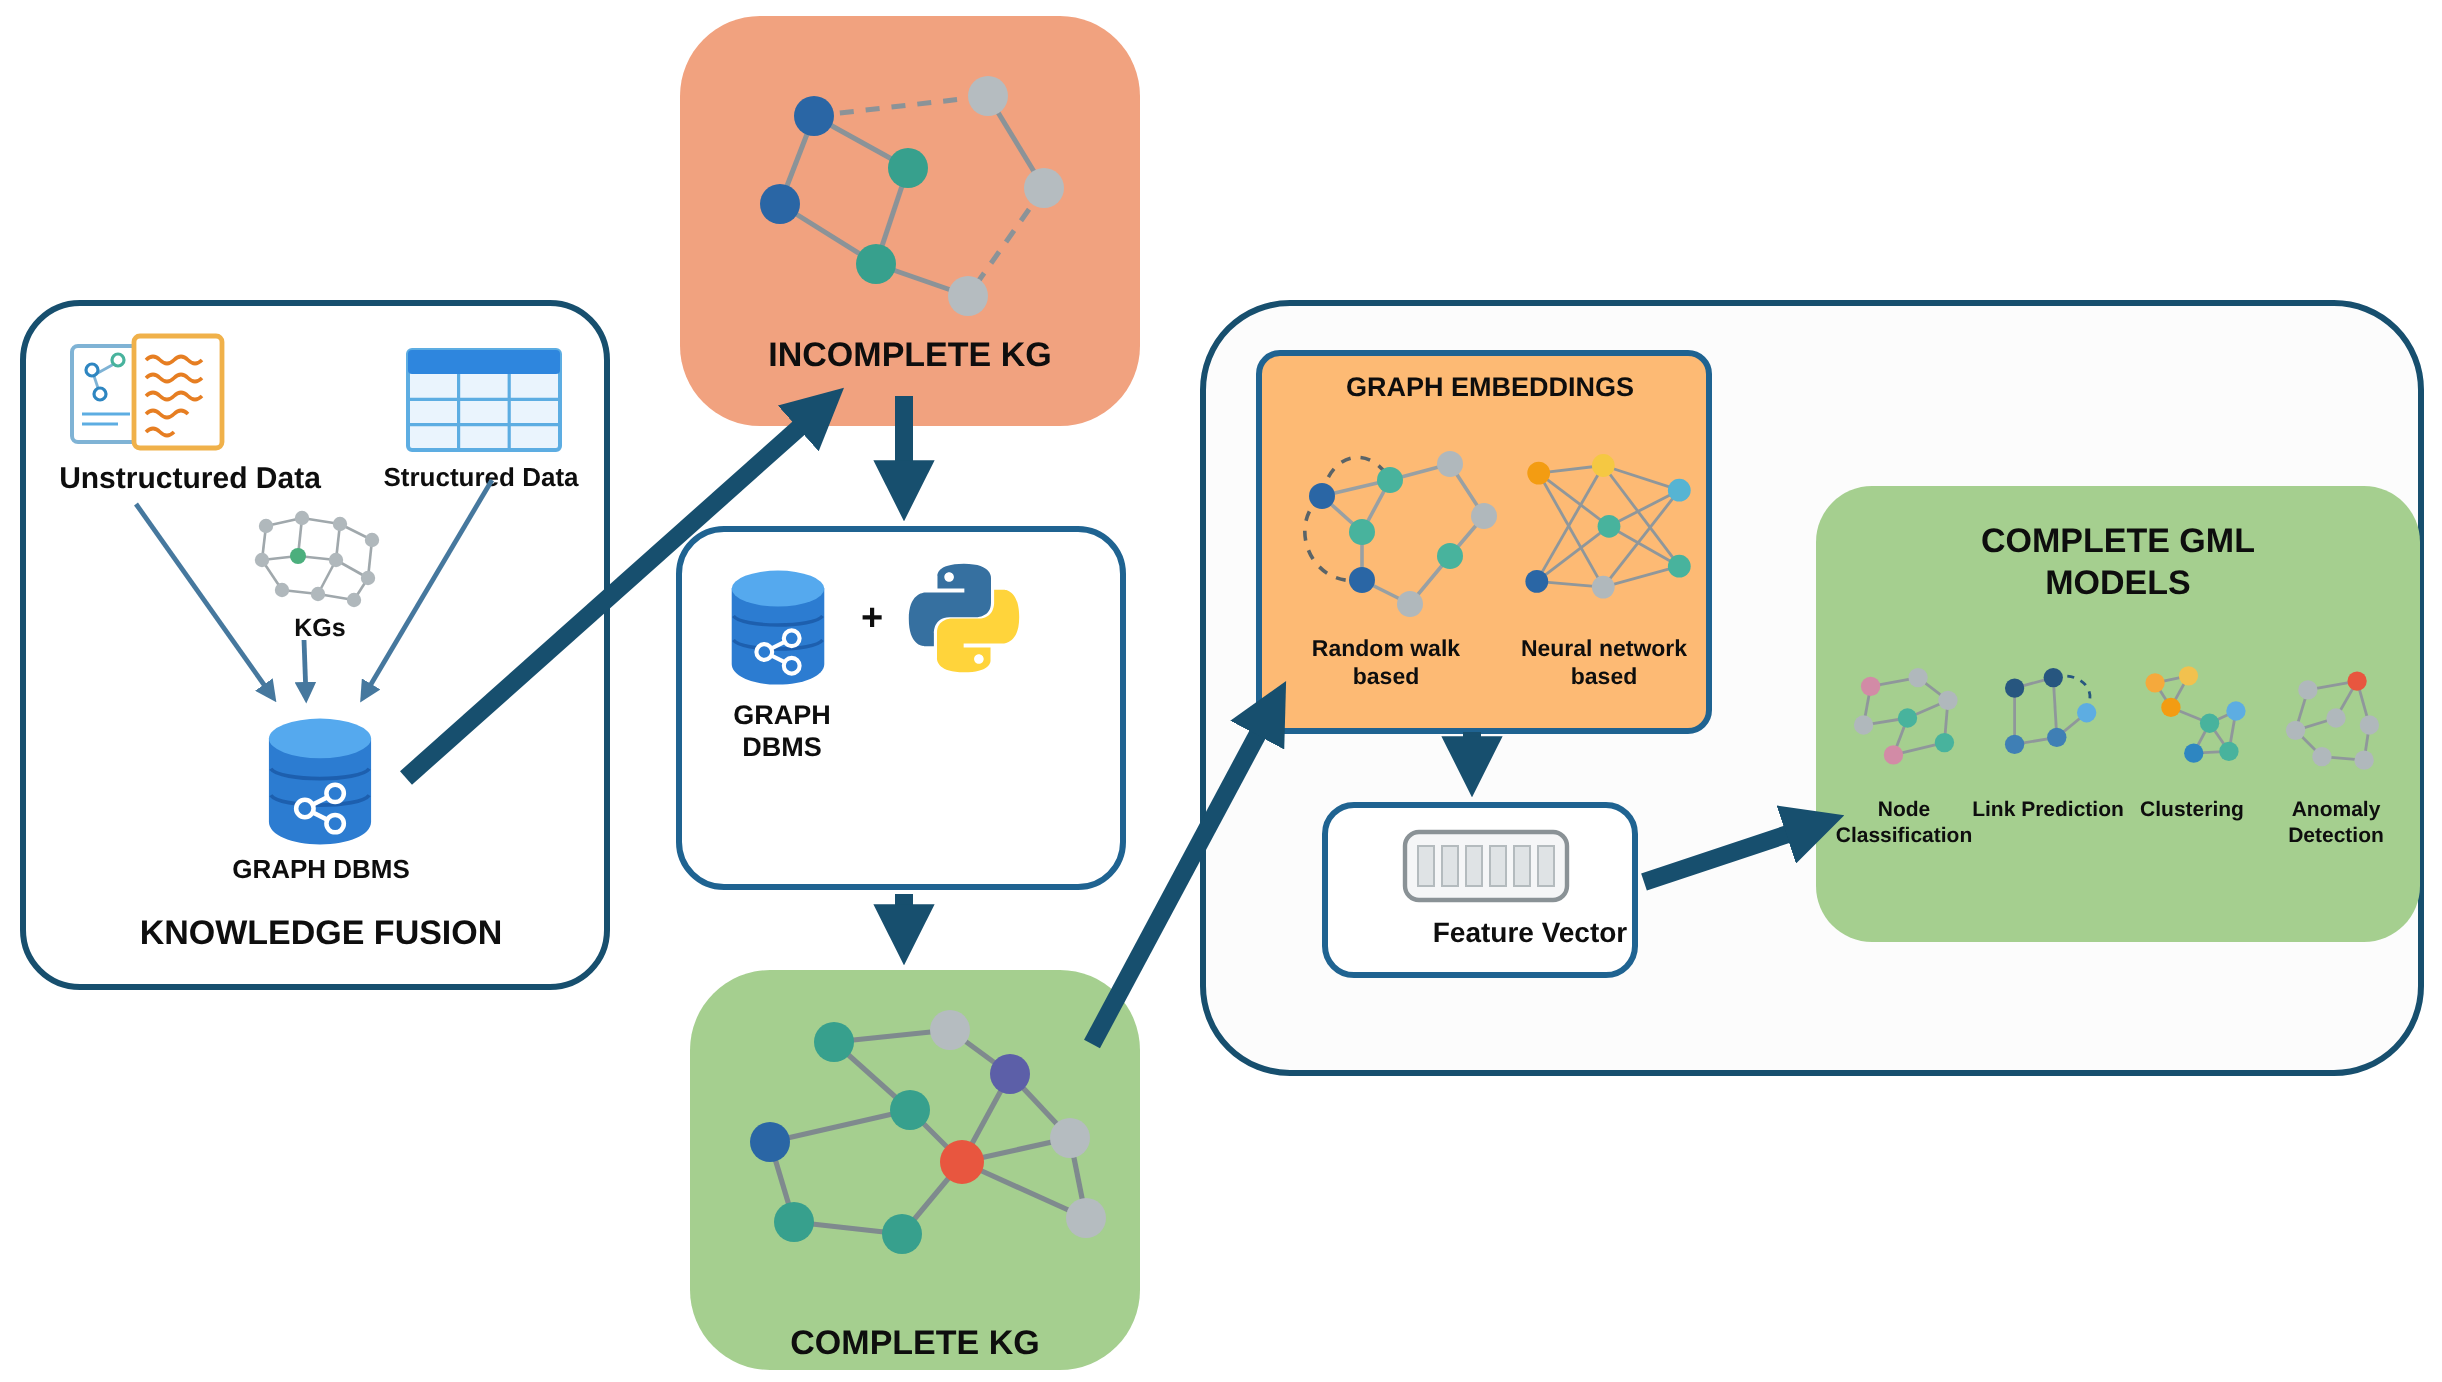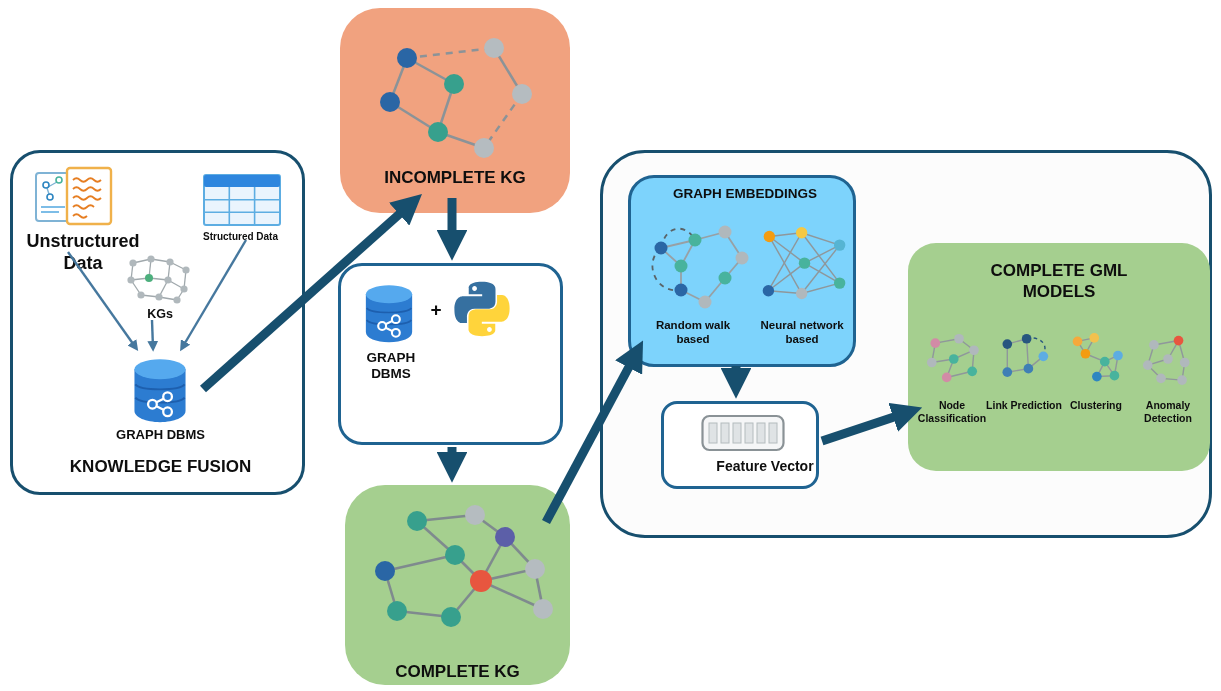--- a/index.html
+++ b/index.html
@@ -11,21 +11,21 @@
   .panel { position: absolute; }
   .lbl { position: absolute; font-weight: bold; text-align: center; line-height: 1.22; }
   .icon { position: absolute; }
   .icon svg { display: block; width: 100%; height: 100%; }
   .arrows { position: absolute; left: 0; top: 0; z-index: 6; pointer-events: none; }
   .kf   { left: 10px;  top: 150px; width: 295px; height: 345px; background: #ffffff; border: 3px solid #174f6e; border-radius: 30px; z-index: 2; }
   .ikg  { left: 340px; top: 8px;   width: 230px; height: 205px; background: #f1a27f; border-radius: 40px; z-index: 2; }
   .kc   { left: 338px; top: 263px; width: 225px; height: 182px; background: #ffffff; border: 3px solid #1f6391; border-radius: 24px; z-index: 2; }
   .ckg  { left: 345px; top: 485px; width: 225px; height: 200px; background: #a5cf8f; border-radius: 40px; z-index: 2; }
   .kr   { left: 600px; top: 150px; width: 612px; height: 388px; background: #fcfcfc; border: 3px solid #174f6e; border-radius: 45px; z-index: 2; }
-  .ge   { left: 25px;  top: 22px;  width: 228px; height: 192px; background: #7dd3fc; border: 3px solid #1f6391; border-radius: 26px; }
+  .ge   { left: 25px;  top: 22px;  width: 228px; height: 192px; background: #fdba74; border: 3px solid #1f6391; border-radius: 12px; }
   .fv   { left: 58px;  top: 248px; width: 158px; height: 88px;  background: #ffffff; border: 3px solid #1f6391; border-radius: 16px; }
   .gml  { left: 305px; top: 90px;  width: 302px; height: 228px; background: #a5cf8f; border-radius: 28px; }
 </style>
 </head>
 <body>
 
 <div class="canvas">
 
   <div class="panel kf">
     <div class="icon" style="left:20px;top:12px;width:92px;height:66px;">
@@ -39,33 +39,33 @@
         <line x1="8" y1="42" x2="32" y2="42" stroke="#5dade2" stroke-width="1.6"></line>
         <line x1="8" y1="47" x2="26" y2="47" stroke="#5dade2" stroke-width="1.6"></line>
         <rect x="34" y="3" width="44" height="56" rx="3" fill="#ffffff" stroke="#f0b14a" stroke-width="2.4"></rect>
         <path d="M40,15 q3.5,-3.5 7,0 t7,0 t7,0 t7,0" fill="none" stroke="#e67e22" stroke-width="1.8"></path>
         <path d="M40,24 q3.5,-3.5 7,0 t7,0 t7,0 t7,0" fill="none" stroke="#e67e22" stroke-width="1.8"></path>
         <path d="M40,33 q3.5,-3.5 7,0 t7,0 t7,0 t7,0" fill="none" stroke="#e67e22" stroke-width="1.8"></path>
         <path d="M40,42 q3.5,-3.5 7,0 t7,0 t7,0" fill="none" stroke="#e67e22" stroke-width="1.8"></path>
         <path d="M40,51 q3.5,-3.5 7,0 t7,0" fill="none" stroke="#e67e22" stroke-width="1.8"></path>
       </svg>
     </div>
-    <div class="lbl" style="left:0px;top:78px;width:140px;font-size:18px;">Unstructured Data</div>
+    <div class="lbl" style="left:12px;top:78px;width:140px;font-size:15px;">Unstructured Data</div>
 
     <div class="icon" style="left:188px;top:18px;width:82px;height:58px;">
       <svg viewBox="0 0 82 58">
         <rect x="3" y="4" width="76" height="50" rx="2" fill="#eaf4fd" stroke="#5dade2" stroke-width="2"></rect>
         <rect x="3" y="4" width="76" height="12" rx="2" fill="#2e86de"></rect>
         <line x1="28.3" y1="16" x2="28.3" y2="54" stroke="#5dade2" stroke-width="1.6"></line>
         <line x1="53.6" y1="16" x2="53.6" y2="54" stroke="#5dade2" stroke-width="1.6"></line>
         <line x1="3" y1="28.7" x2="79" y2="28.7" stroke="#5dade2" stroke-width="1.6"></line>
         <line x1="3" y1="41.3" x2="79" y2="41.3" stroke="#5dade2" stroke-width="1.6"></line>
       </svg>
     </div>
-    <div class="lbl" style="left:160px;top:78px;width:135px;font-size:10px;">Structured Data</div>
+    <div class="lbl" style="left:160px;top:78px;width:135px;font-size:13px;">Structured Data</div>
 
     <div class="icon" style="left:108px;top:100px;width:78px;height:54px;">
       <svg viewBox="0 0 76 54">
         <g stroke="#a0a8ac" stroke-width="1.3">
           <line x1="11" y1="10" x2="29" y2="6"></line>
             <line x1="29" y1="6" x2="48" y2="9"></line>
             <line x1="48" y1="9" x2="64" y2="17"></line>
           <line x1="11" y1="10" x2="9" y2="27"></line>
             <line x1="29" y1="6" x2="27" y2="25"></line>
             <line x1="48" y1="9" x2="46" y2="27"></line>

